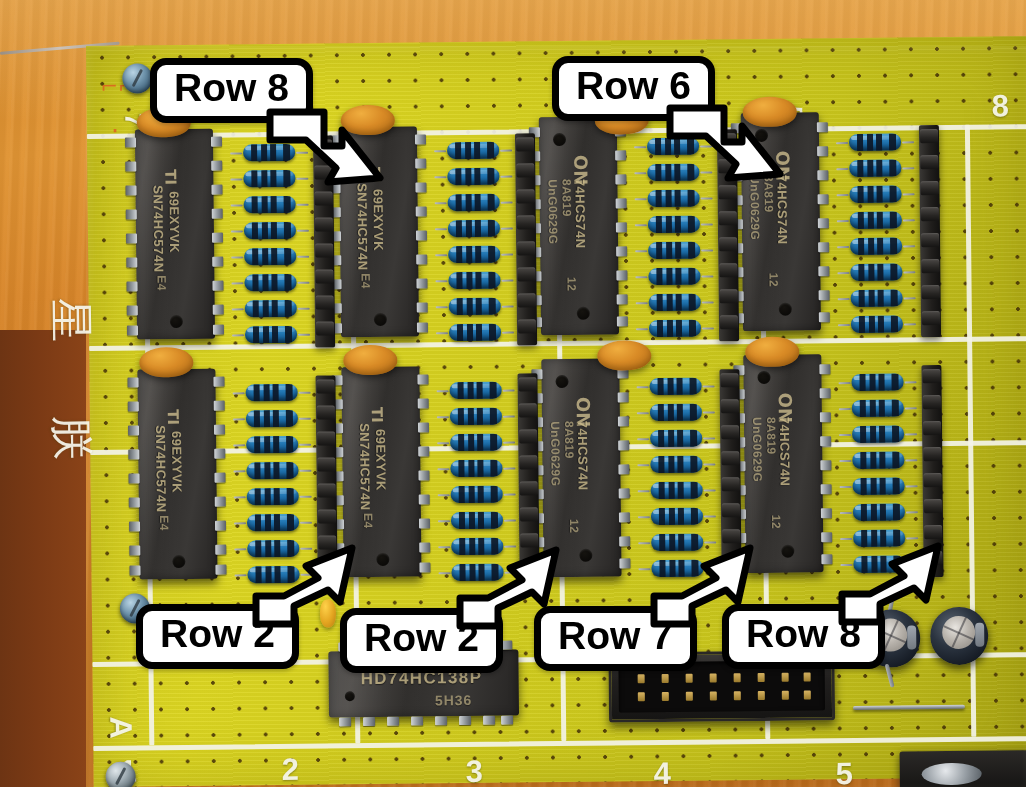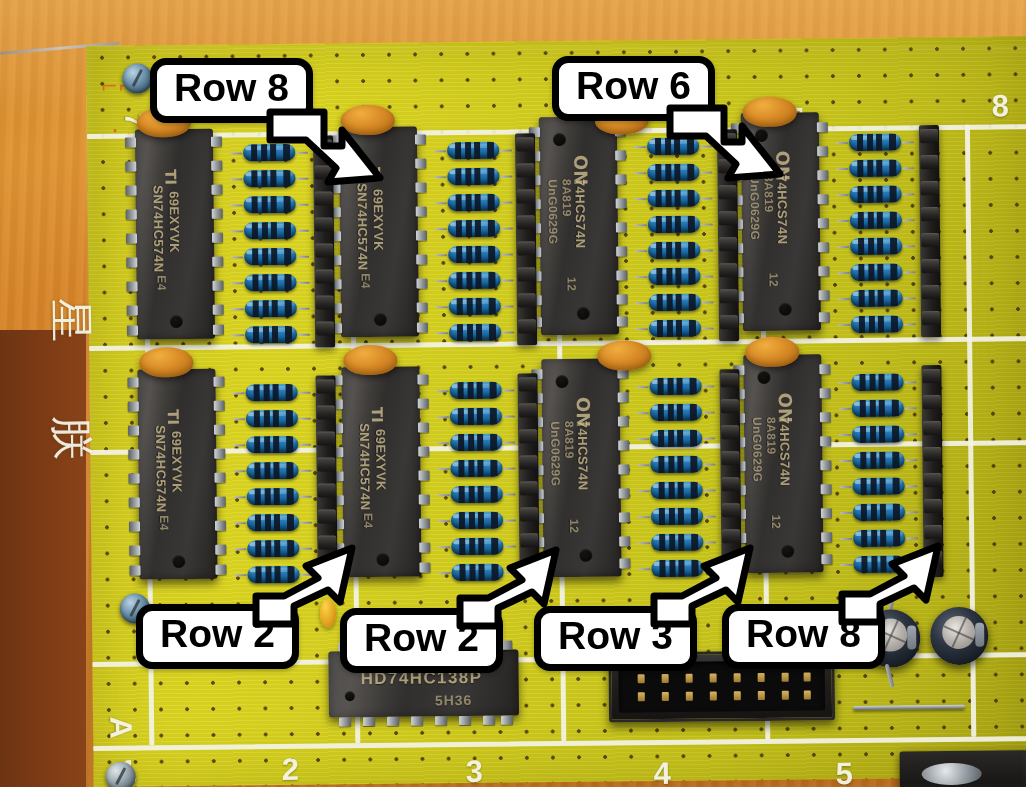--- a/index.html
+++ b/index.html
@@ -1435,21 +1435,21 @@
   <div class="callout" style="left:340px;top:608px;">
     <div class="bubble">Row 2</div>
     <div class="arrow" style="left:118px;top:-62px;">
       <svg width="120" height="86" viewBox="0 0 120 86">
         <path d="M98,4 L52,22 L64,34 L30,52 L2,52 L2,80 L40,80 L40,62 L74,46 L86,58 Z" fill="#ffffff" stroke="#000000" stroke-width="7" stroke-linejoin="round"></path>
       </svg>
     </div>
   </div>
 
   <div class="callout" style="left:534px;top:606px;">
-    <div class="bubble">Row 3</div>
+    <div class="bubble">Row 7</div>
     <div class="arrow" style="left:118px;top:-62px;">
       <svg width="120" height="86" viewBox="0 0 120 86">
         <path d="M98,4 L52,22 L64,34 L30,52 L2,52 L2,80 L40,80 L40,62 L74,46 L86,58 Z" fill="#ffffff" stroke="#000000" stroke-width="7" stroke-linejoin="round"></path>
       </svg>
     </div>
   </div>
 
   <div class="callout" style="left:722px;top:604px;">
     <div class="bubble">Row 8</div>
     <div class="arrow" style="left:118px;top:-62px;">

